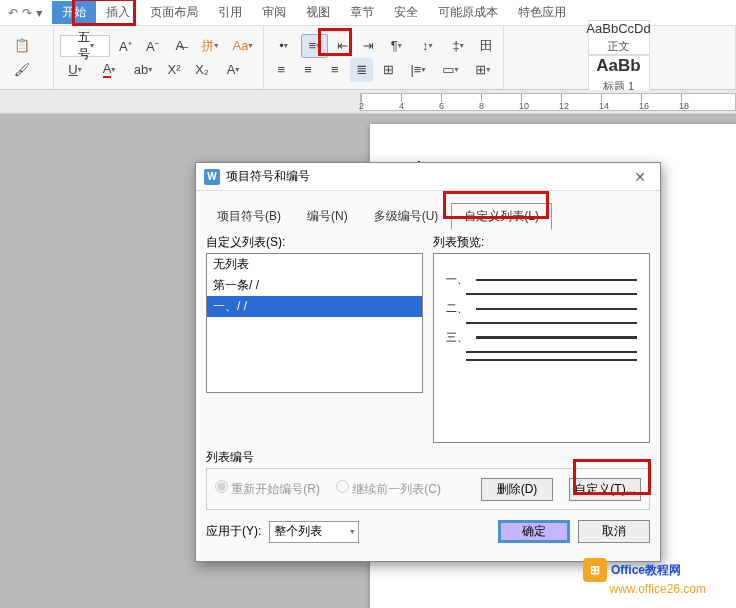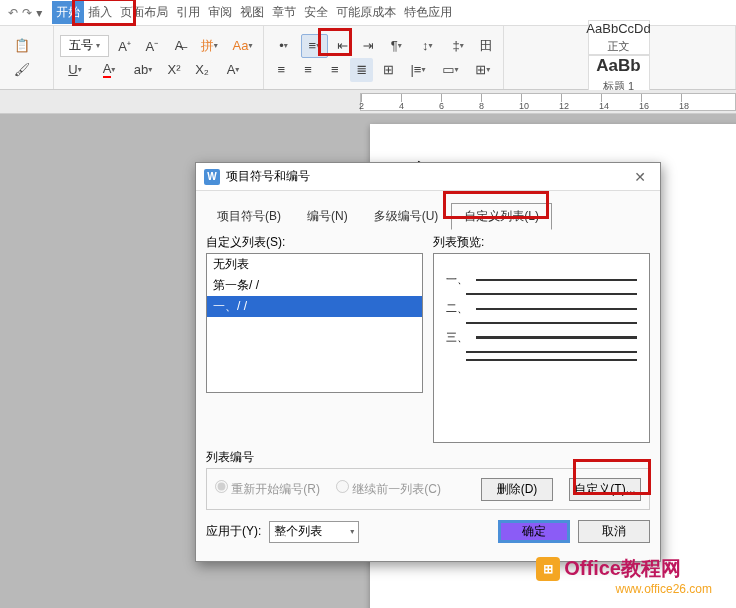--- a/index.html
+++ b/index.html
@@ -3,33 +3,33 @@
   <meta charset="utf-8">
   <style>
     * { box-sizing: border-box; margin: 0; padding: 0; font-family: "Microsoft YaHei", sans-serif; }
     body { width: 736px; height: 608px; overflow: hidden; background: #fff; font-size: 12px; position: relative; }
 
     
     .menubar { height: 26px; background: #fff; display: flex; align-items: center; padding-left: 8px; border-bottom: 1px solid #ddd; }
     .qat { display: flex; gap: 4px; align-items: center; color:#777; }
     .qat span { font-size: 12px; }
     .menubar .tabs { display: flex; margin-left: 10px; }
-    .menubar .tab { padding: 3px 4px; color: #555; cursor: pointer; }
+    .menubar .tab { padding: 3px 10px; color: #555; cursor: pointer; }
     .menubar .tab.active { background: #4a8fd8; color: #fff; }
 
     .red-box { border: 3px solid #c11; position: absolute; pointer-events: none; }
 
     
     .ribbon { height: 64px; background: #f7f7f7; border-bottom: 1px solid #ccc; display:flex; padding-left:4px; }
     .group { border-right: 1px solid #ddd; padding: 3px 6px; display:flex; flex-direction:column; justify-content:center;}
     .row { display:flex; align-items:center; gap:4px; }
     .icon-btn { width: 24px; height: 24px; display:flex; align-items:center; justify-content:center; border-radius:2px; cursor:pointer; color:#444; font-size:13px;}
     .icon-btn.dd { width:30px;}
     .icon-btn.orange { color:#e87e2a;}
-    .fontsize-sel { width:50px; height:22px; border:1px solid #ccc; display:flex; align-items:center; justify-content:space-between; padding:0 8px; background:#fff;}
+    .fontsize-sel { width:50px; height:22px; border:1px solid #ccc; display:flex; align-items:center; justify-content:space-between; padding:0 17px; background:#fff;}
     .dd-arrow { font-size:8px; color:#666;}
     .style-item { width:62px; height:54px; border:1px solid #ddd; background:#fff; text-align:center; margin-right:2px; display:flex; flex-direction:column; justify-content:center; align-items:center;}
     .style-item .preview { font-size:13px; color:#333;}
     .style-item .label { font-size:11px; color:#555; margin-top:3px;}
     .style-item.h1 .preview{font-size:17px; font-weight:bold;}
 
     
     .ruler-area{height:24px; background:#eaeaea; border-bottom:1px solid #ccc; position:relative;}
     .ruler{position:absolute; left:360px; right:0; top:3px; height:18px; background:#fff; border:1px solid #bbb; display:flex; align-items:flex-start; font-size:9px; color:#555;}
     .ruler .tick{flex:0 0 40px; border-left:1px solid #aaa; height:8px; position:relative;}
@@ -62,27 +62,27 @@
     .pv-line{display:flex; align-items:center; margin:6px 0;}
     .pv-num{width:30px; font-size:11px;}
     .pv-bar{flex:1; height:2px; background:#333;}
     .pv-sub{margin-left:20px;}
     .fieldset-label{margin-top:6px; font-size:12px;}
     .fieldset{border:1px solid #ccc; padding:8px; height:42px; margin-top:2px; display:flex; align-items:center; gap:16px;}
     .radio-lbl{color:#999;}
     .btn{width:72px;height:23px;border:1px solid #888;background:#eee;cursor:pointer;font-size:12px;}
     .bottom-row{display:flex; align-items:center; gap:8px; margin-top:10px;}
     .apply-sel{border:1px solid #999; height:22px; width:90px; background:#fff; display:flex; align-items:center; justify-content:space-between; padding:0 4px;}
-    .btn.primary{background:#8b5cf6; border:1px solid #4a8fd8; color:#000; box-shadow: inset 0 0 0 1px #4a8fd8;}
+    .btn.primary{background:#c4b5fd; border:1px solid #4a8fd8; color:#000; box-shadow: inset 0 0 0 1px #4a8fd8;}
 
     
     .wm-badge{position:absolute; right:55px; bottom:26px; display:flex; align-items:center; gap:4px;}
     .wm-icon{width:24px;height:24px;border-radius:4px;background:#f4a623;display:flex;align-items:center;justify-content:center;color:#fff;font-weight:bold;}
-    .wm-text{color:#be185d;font-weight:bold;font-size:20px;}
-    .wm-url{position:absolute; right:24px; bottom:12px; color:#f4a623; font-size:12px;}
+    .wm-text{color:#1d4ed8;font-weight:bold;font-size:12px;}
+    .wm-url{position:absolute; right:30px; bottom:12px; color:#f4a623; font-size:12px;}
   </style>
 </head>
 <body>
 
 <div class="menubar">
   <div class="qat">
     <span>↶</span>
     <span>↷</span>
     <span class="dd-arrow">▾</span>
   </div>

